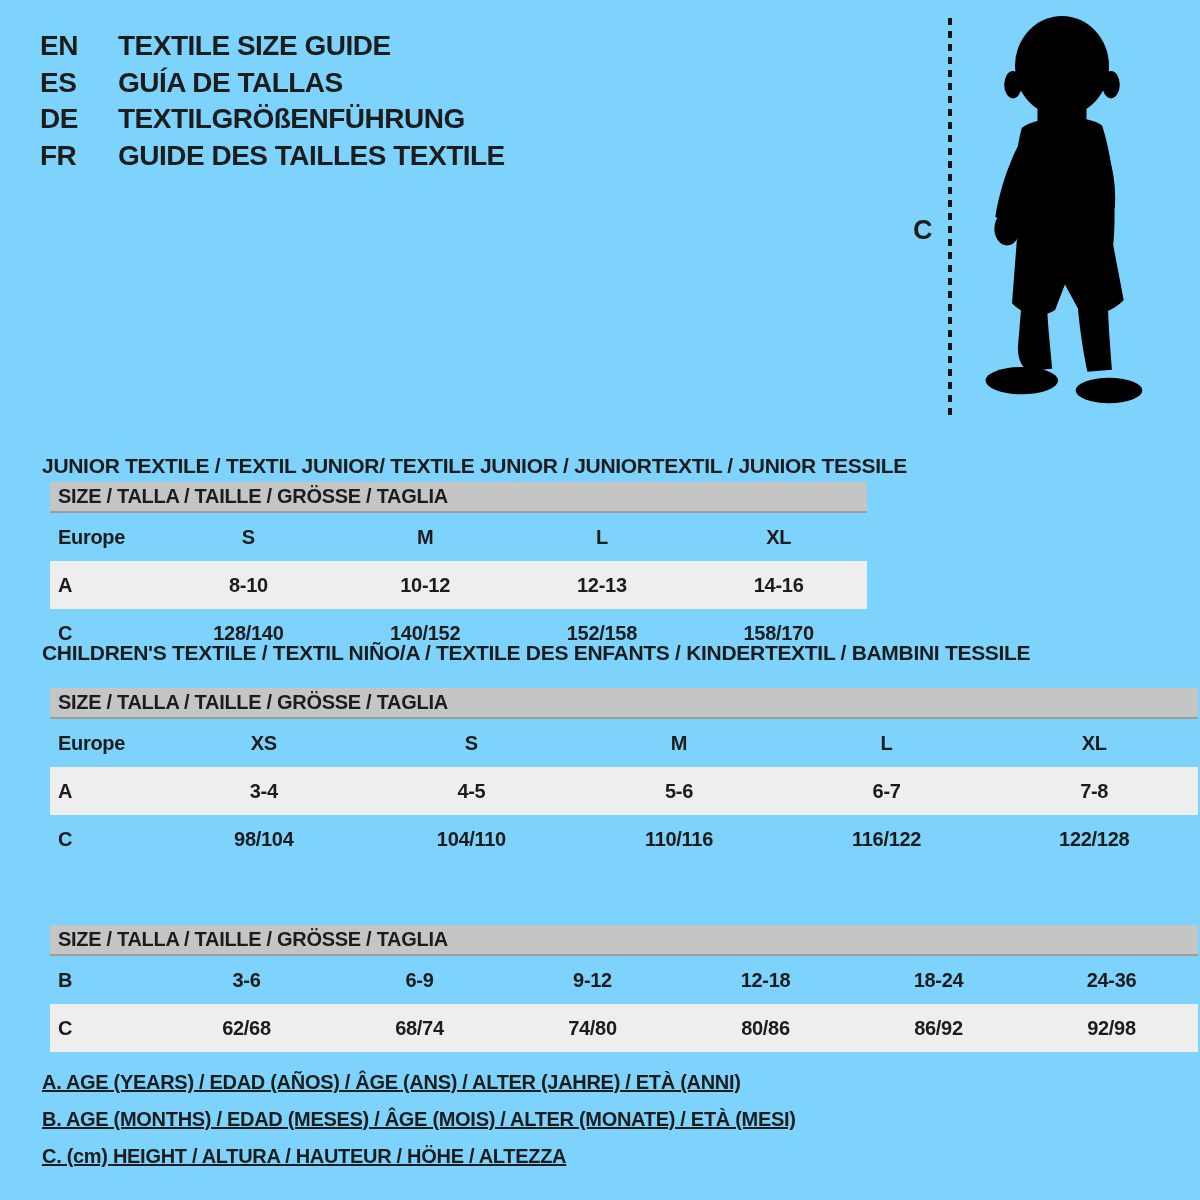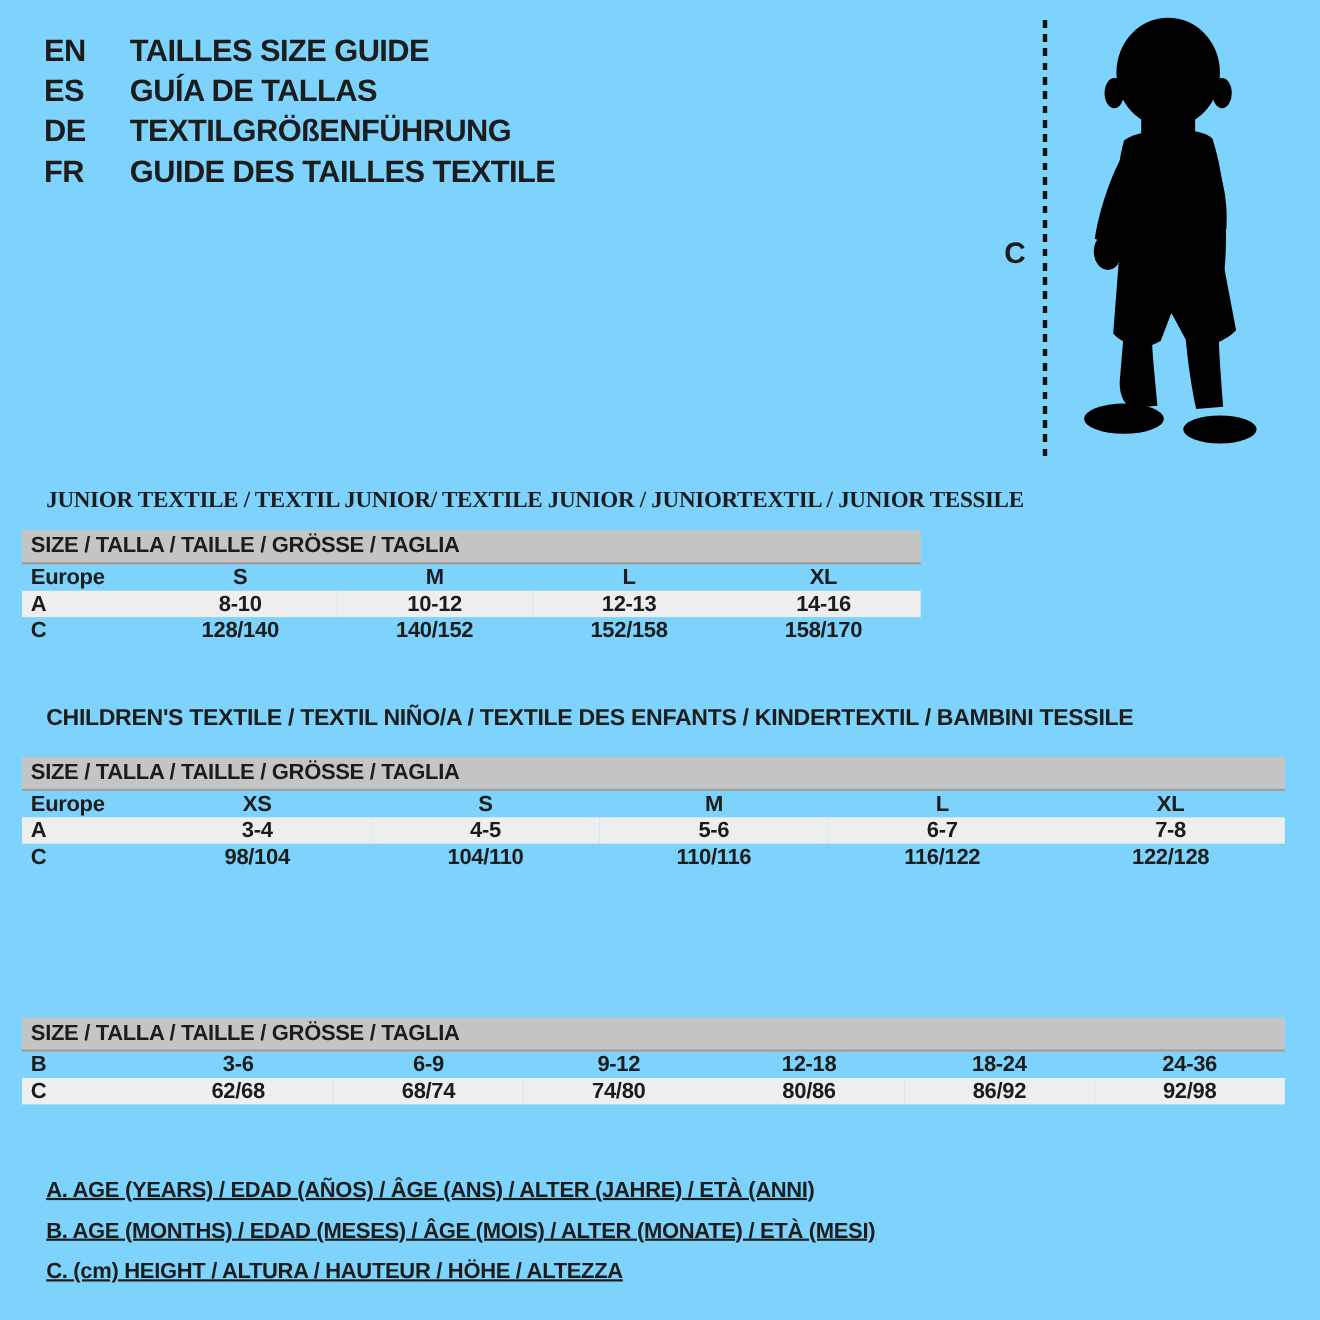--- a/index.html
+++ b/index.html
@@ -18,46 +18,46 @@
     position:absolute;left:43px;top:8px;height:400px;width:4px;
     background:repeating-linear-gradient(to bottom,#111 0 7px,transparent 7px 13px);
   }
   .c-label{position:absolute;left:8px;top:205px;font-size:27px;font-weight:bold;}
   .baby-svg{position:absolute;left:58px;top:2px;width:196px;height:406px;}
   
   .section-title{
     position:absolute;left:42px;font-size:21px;font-weight:bold;letter-spacing:-0.3px;
     white-space:nowrap;
   }
-  .size-table{position:absolute;left:20px;}
+  .size-table{position:absolute;left:50px;}
   .t-header{
     height:29px;line-height:29px;background:#c5c5c5;border-bottom:2px solid #9d9d9d;
     padding-left:8px;font-size:20px;font-weight:bold;letter-spacing:-0.3px;
   }
   table{border-collapse:collapse;table-layout:fixed;width:100%;}
   td{
-    height:24px;font-size:20px;font-weight:bold;text-align:center;
+    height:48px;font-size:20px;font-weight:bold;text-align:center;
     padding:0;letter-spacing:-0.3px;vertical-align:middle;
   }
   td.lbl{text-align:left;padding-left:8px;}
   tr.shaded{background:#eeeeee;}
   col.label-col{width:110px;}
   
   .legend{position:absolute;left:42px;top:1064px;}
   .legend-line{font-size:20px;font-weight:bold;line-height:37px;letter-spacing:-0.3px;white-space:nowrap;text-decoration:underline;}
 </style>
 </head>
 <body>
 
 <div class="page">
 
   <div class="langs">
     <div class="lang-row">
       <span class="lang-code">EN</span>
-      <span class="lang-title">TAILLES SIZE GUIDE</span>
+      <span class="lang-title">TEXTILE SIZE GUIDE</span>
     </div>
     <div class="lang-row">
       <span class="lang-code">ES</span>
       <span class="lang-title">GUÍA DE TALLAS</span>
     </div>
     <div class="lang-row">
       <span class="lang-code">DE</span>
       <span class="lang-title">TEXTILGRÖßENFÜHRUNG</span>
     </div>
     <div class="lang-row">
@@ -81,21 +81,21 @@
         <path d="M138,118 C150,142 157,168 155,198 L134,202 C135,172 132,146 128,128 Z"></path>
         <path d="M55,230 C90,249 122,249 153,234 L164,292 C149,307 130,309 117,300 L104,276 L94,302 C80,311 61,307 50,295 Z"></path>
         <path d="M60,292 L56,340 C56,353 60,361 68,364 L91,362 C89,338 86,314 86,298 Z"></path>
         <ellipse cx="60" cy="374" rx="37" ry="14"></ellipse>
         <path d="M117,297 C119,321 123,347 127,365 L152,363 C150,336 148,312 148,297 Z"></path>
         <ellipse cx="149" cy="384" rx="34" ry="13"></ellipse>
       </g>
     </svg>
   </div>
 
-  <div class="section-title" style="top:442px;font-family:Liberation Serif, serif;">JUNIOR TEXTILE / TEXTIL JUNIOR/ TEXTILE JUNIOR / JUNIORTEXTIL / JUNIOR TESSILE</div>
+  <div class="section-title" style="top:454px;">JUNIOR TEXTILE / TEXTIL JUNIOR/ TEXTILE JUNIOR / JUNIORTEXTIL / JUNIOR TESSILE</div>
   <div class="size-table" style="top:482px;width:817px;">
     <div class="t-header">SIZE / TALLA / TAILLE / GRÖSSE / TAGLIA</div>
     <table>
       <colgroup>
           <col class="label-col">
           <col>
           <col>
           <col>
           <col>
         </colgroup>

